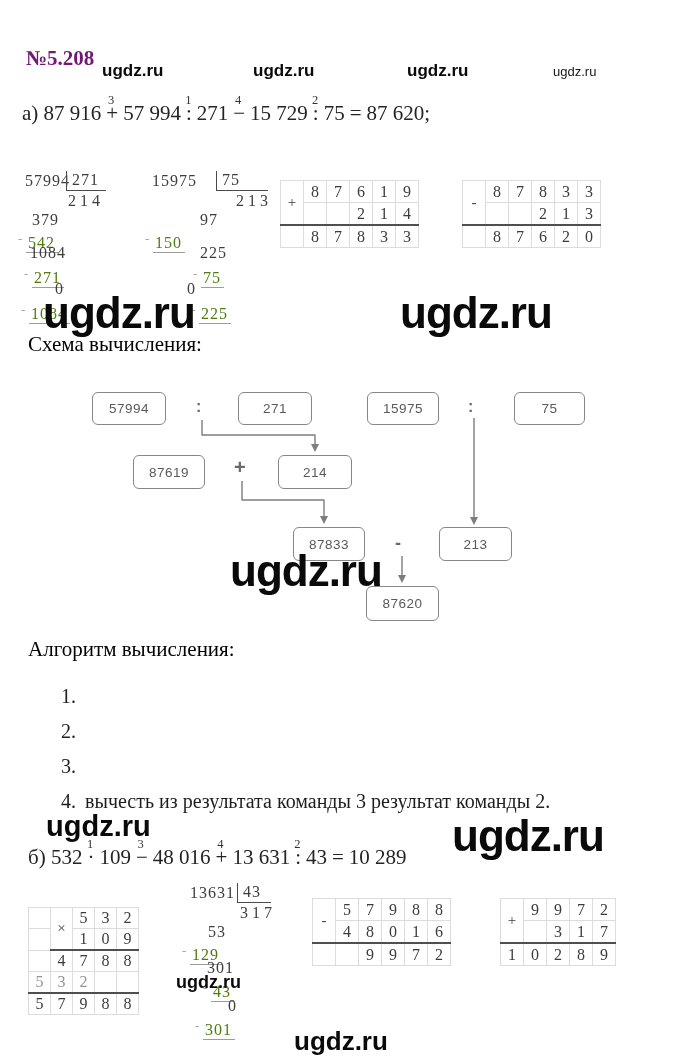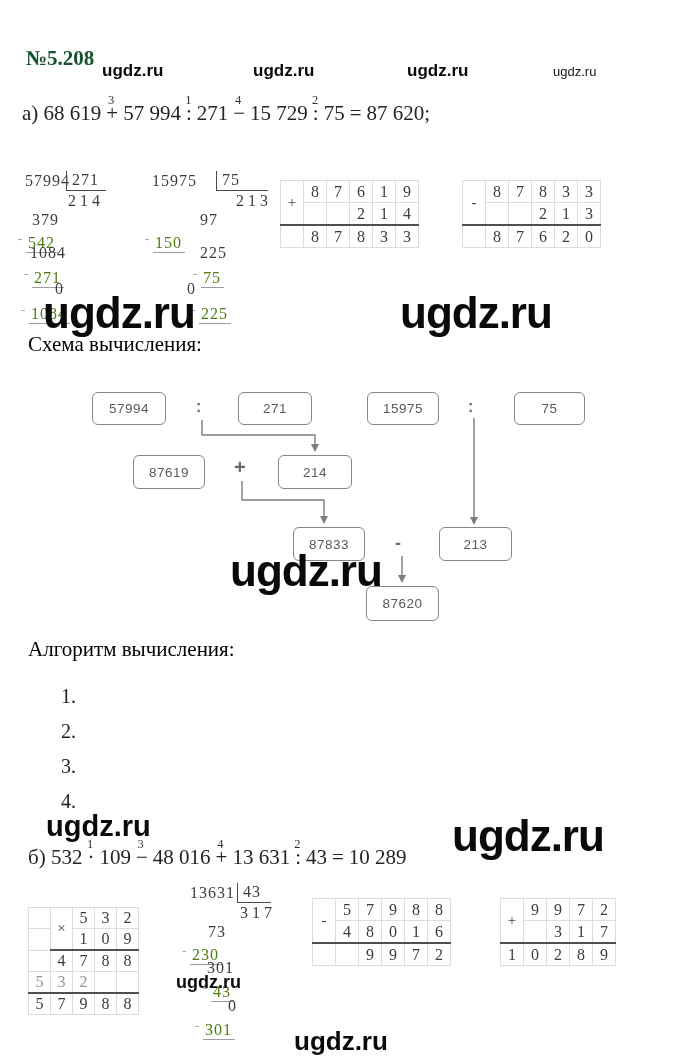--- a/index.html
+++ b/index.html
@@ -10,21 +10,21 @@
   .wm{position:absolute;font-family:"Liberation Sans","DejaVu Sans",sans-serif;
       font-weight:700;color:#0a0a0a;line-height:1;white-space:nowrap;}
   .wm-title{font-size:23px;left:0;width:680px;text-align:center;top:4px;}
   .wm-sm{font-size:17px;}
   .wm-thin{font-weight:400;font-size:13px;color:#161616;}
   .wm-big{font-size:44px;letter-spacing:-1px;}
   .wm-med{font-size:29px;}
   .wm-b25{font-size:26px;}
   .wm-b18{font-size:18px;}
 
-  .probno{position:absolute;left:26px;top:46px;font-weight:700;font-size:21px;color:#14532d;}
+  .probno{position:absolute;left:26px;top:46px;font-weight:700;font-size:21px;color:#701a75;}
 
   
   .expr{position:absolute;font-size:21px;color:#242424;white-space:nowrap;line-height:25px;}
   .expr .op{position:relative;display:inline-block;margin:0 5px;}
   .expr .ord{position:absolute;top:-13px;left:40%;transform:translateX(-50%);
              font-size:12.5px;color:#333;letter-spacing:0;}
   .expr .eq{margin:0 5px;}
 
   .heading{position:absolute;font-size:21px;color:#000000;}
 
@@ -67,21 +67,21 @@
 <div class="page">
 
   <div class="probno">№5.208</div>
   <span class="wm wm-sm" style="left:102px;top:62px">ugdz.ru</span>
   <span class="wm wm-sm" style="left:253px;top:62px">ugdz.ru</span>
   <span class="wm wm-sm" style="left:407px;top:62px">ugdz.ru</span>
   <span class="wm wm-thin" style="left:553px;top:65px">ugdz.ru</span>
 
   <div class="expr" style="left:22px;top:101px">
     <span>а)</span>
-    <span>68 619</span><span class="op"><span>+</span><span class="ord">3</span></span><span>57 994</span><span class="op"><span>:</span><span class="ord">1</span></span><span>271</span><span class="op"><span>−</span><span class="ord">4</span></span><span>15 729</span><span class="op"><span>:</span><span class="ord">2</span></span><span>75</span><span class="eq">=</span><span>87 620;</span>
+    <span>87 916</span><span class="op"><span>+</span><span class="ord">3</span></span><span>57 994</span><span class="op"><span>:</span><span class="ord">1</span></span><span>271</span><span class="op"><span>−</span><span class="ord">4</span></span><span>15 729</span><span class="op"><span>:</span><span class="ord">2</span></span><span>75</span><span class="eq">=</span><span>87 620;</span>
   </div>
 
   <div class="ldiv" style="left:18px;top:168px;width:130px;height:135px">
     <div class="dl" style="left:7px;top:5px">57994</div>
     <div class="dvsr" style="left:48px;top:3px;width:30px">271</div>
     <div class="quot" style="left:50px;top:25px">214</div>
     <div class="dl" style="left:0px;top:23px"><span class="mns">-</span><span class="gr u">542</span></div>
     <div class="dl" style="left:14px;top:44px">379</div>
     <div class="dl" style="left:6px;top:58px"><span class="mns">-</span><span class="gr u">271</span></div>
     <div class="dl" style="left:12px;top:77px">1084</div>
@@ -191,20 +191,21 @@
   <div class="dbx" style="left:439px;top:527px;width:71px;height:32px">213</div>
   <div class="dbx" style="left:366px;top:586px;width:71px;height:33px">87620</div>
 
   <span class="wm wm-big" style="left:230px;top:549px">ugdz.ru</span>
 
   <div class="heading" style="left:28px;top:637px">Алгоритм вычисления:</div>
   <span class="alg-num" style="left:61px;top:685px">1.</span>
   <span class="alg-num" style="left:61px;top:720px">2.</span>
   <span class="alg-num" style="left:61px;top:755px">3.</span>
   <span class="alg-num" style="left:61px;top:790px">4.</span>
+  <span class="alg-txt" style="left:85px;top:790px">вычесть из результата команды 3 результат команды 2.</span>
 
   <span class="wm wm-med" style="left:46px;top:812px">ugdz.ru</span>
   <span class="wm wm-big" style="left:452px;top:814px">ugdz.ru</span>
 
   <div class="expr" style="left:28px;top:845px">
     <span>б)</span>
     <span>532</span><span class="op"><span>·</span><span class="ord">1</span></span><span>109</span><span class="op"><span>−</span><span class="ord">3</span></span><span>48 016</span><span class="op"><span>+</span><span class="ord">4</span></span><span>13 631</span><span class="op"><span>:</span><span class="ord">2</span></span><span>43</span><span class="eq">=</span><span>10 289</span>
   </div>
 
   <table class="tb mtb" style="left:28px;top:907px">
@@ -243,22 +244,22 @@
       <td>8</td>
       <td>8</td>
     </tr>
   </tbody>
     </table>
 
   <div class="ldiv" style="left:177px;top:882px;width:130px;height:140px">
     <div class="dl" style="left:13px;top:3px">13631</div>
     <div class="dvsr" style="left:60px;top:1px;width:24px">43</div>
     <div class="quot" style="left:63px;top:23px">317</div>
-    <div class="dl" style="left:5px;top:21px"><span class="mns">-</span><span class="gr u">230</span></div>
-    <div class="dl" style="left:31px;top:42px">73</div>
+    <div class="dl" style="left:5px;top:21px"><span class="mns">-</span><span class="gr u">129</span></div>
+    <div class="dl" style="left:31px;top:42px">53</div>
     <div class="dl" style="left:26px;top:58px"><span class="mns">-</span><span class="gr u">43</span></div>
     <div class="dl" style="left:30px;top:78px">301</div>
     <div class="dl" style="left:18px;top:96px"><span class="mns">-</span><span class="gr u">301</span></div>
     <div class="dl" style="left:51px;top:116px">0</div>
   </div>
 
   <span class="wm wm-b18" style="left:176px;top:973px">ugdz.ru</span>
 
   <table class="tb" style="left:312px;top:898px">
     <tbody>

